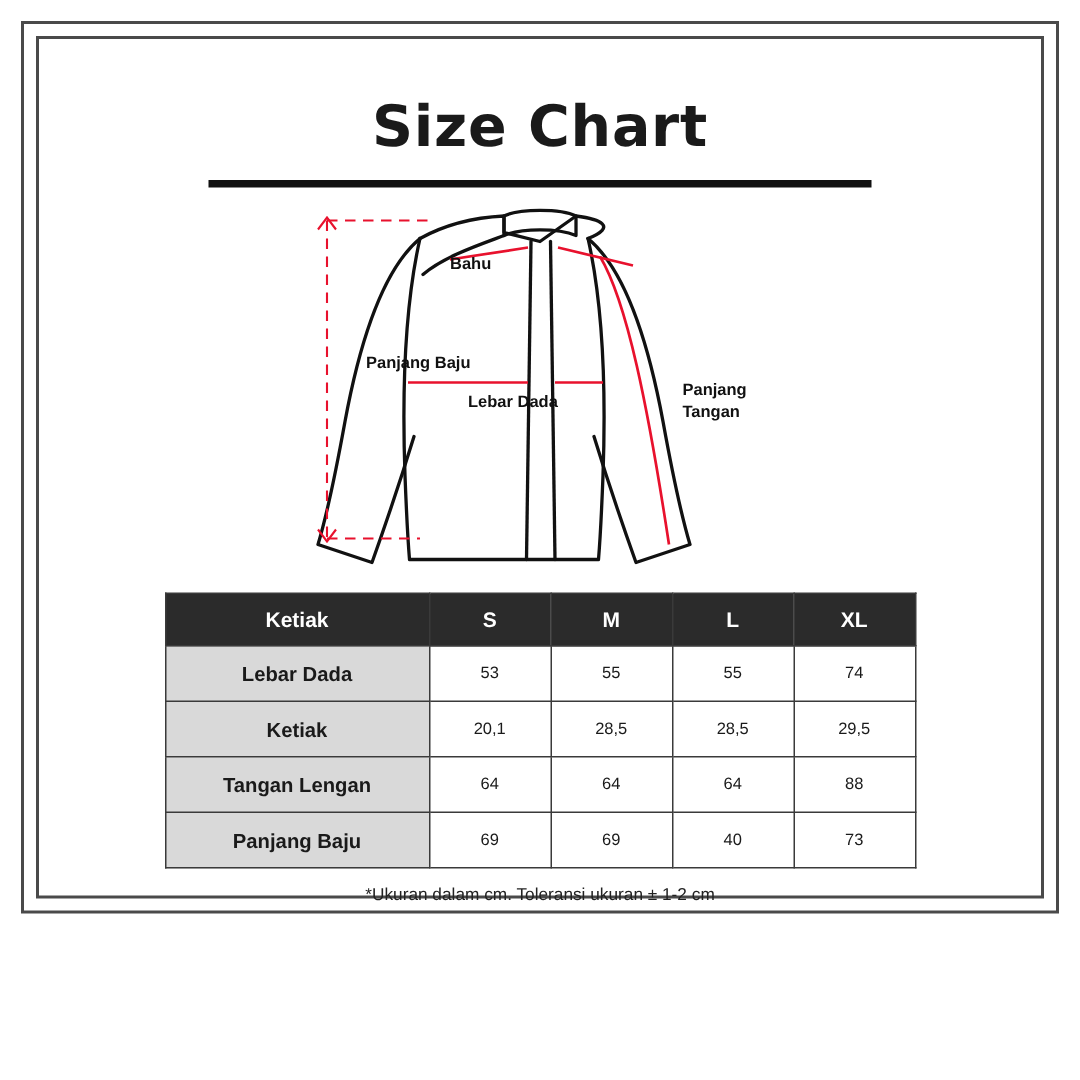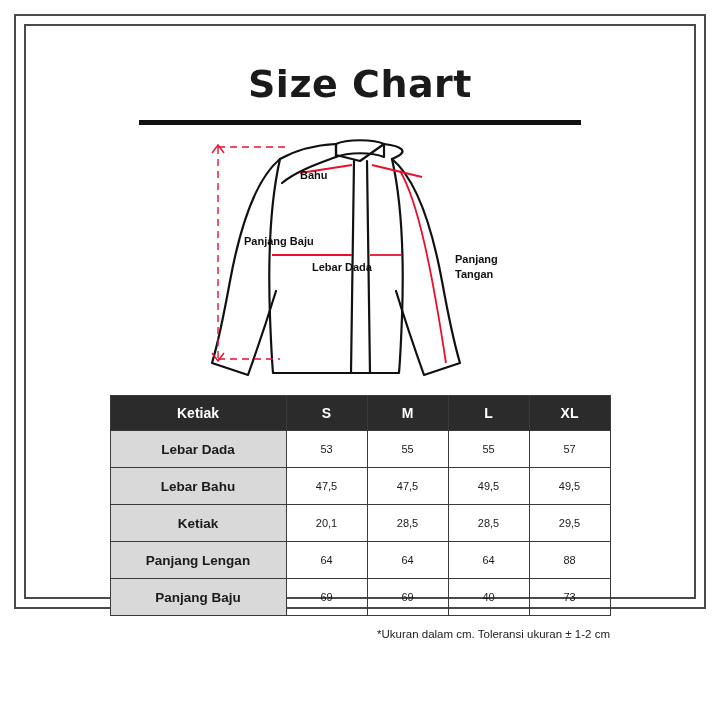--- a/index.html
+++ b/index.html
@@ -97,21 +97,21 @@
     font-weight: bold;
     font-size: 13.5px;
   }
   table.size-table col.col-attr { width: 176px; }
   table.size-table col.col-size { width: 81px; }
   .footnote {
     width: 500px;
     margin: 12px auto 0 auto;
     font-size: 11.5px;
     color: #222222;
-    text-align: right;
+    text-align: center;
   }
   .lbl {
     font-family: "Liberation Sans", sans-serif;
     font-size: 11px;
     font-weight: bold;
     fill: #111111;
   }
 </style>
 </head>
 <body>
@@ -190,38 +190,31 @@
           <th>L</th>
           <th>XL</th>
         </tr>
       </thead>
       <tbody>
         <tr>
           <td class="attr-cell">Lebar Dada</td>
           <td>53</td>
           <td>55</td>
           <td>55</td>
-          <td>57</td>
-        </tr>
-        <tr>
-          <td class="attr-cell">Lebar Bahu</td>
-          <td>47,5</td>
-          <td>47,5</td>
-          <td>49,5</td>
-          <td>49,5</td>
+          <td>74</td>
         </tr>
         <tr>
           <td class="attr-cell">Ketiak</td>
           <td>20,1</td>
           <td>28,5</td>
           <td>28,5</td>
           <td>29,5</td>
         </tr>
         <tr>
-          <td class="attr-cell">Panjang Lengan</td>
+          <td class="attr-cell">Tangan Lengan</td>
           <td>64</td>
           <td>64</td>
           <td>64</td>
           <td>88</td>
         </tr>
         <tr>
           <td class="attr-cell">Panjang Baju</td>
           <td>69</td>
           <td>69</td>
           <td>40</td>

